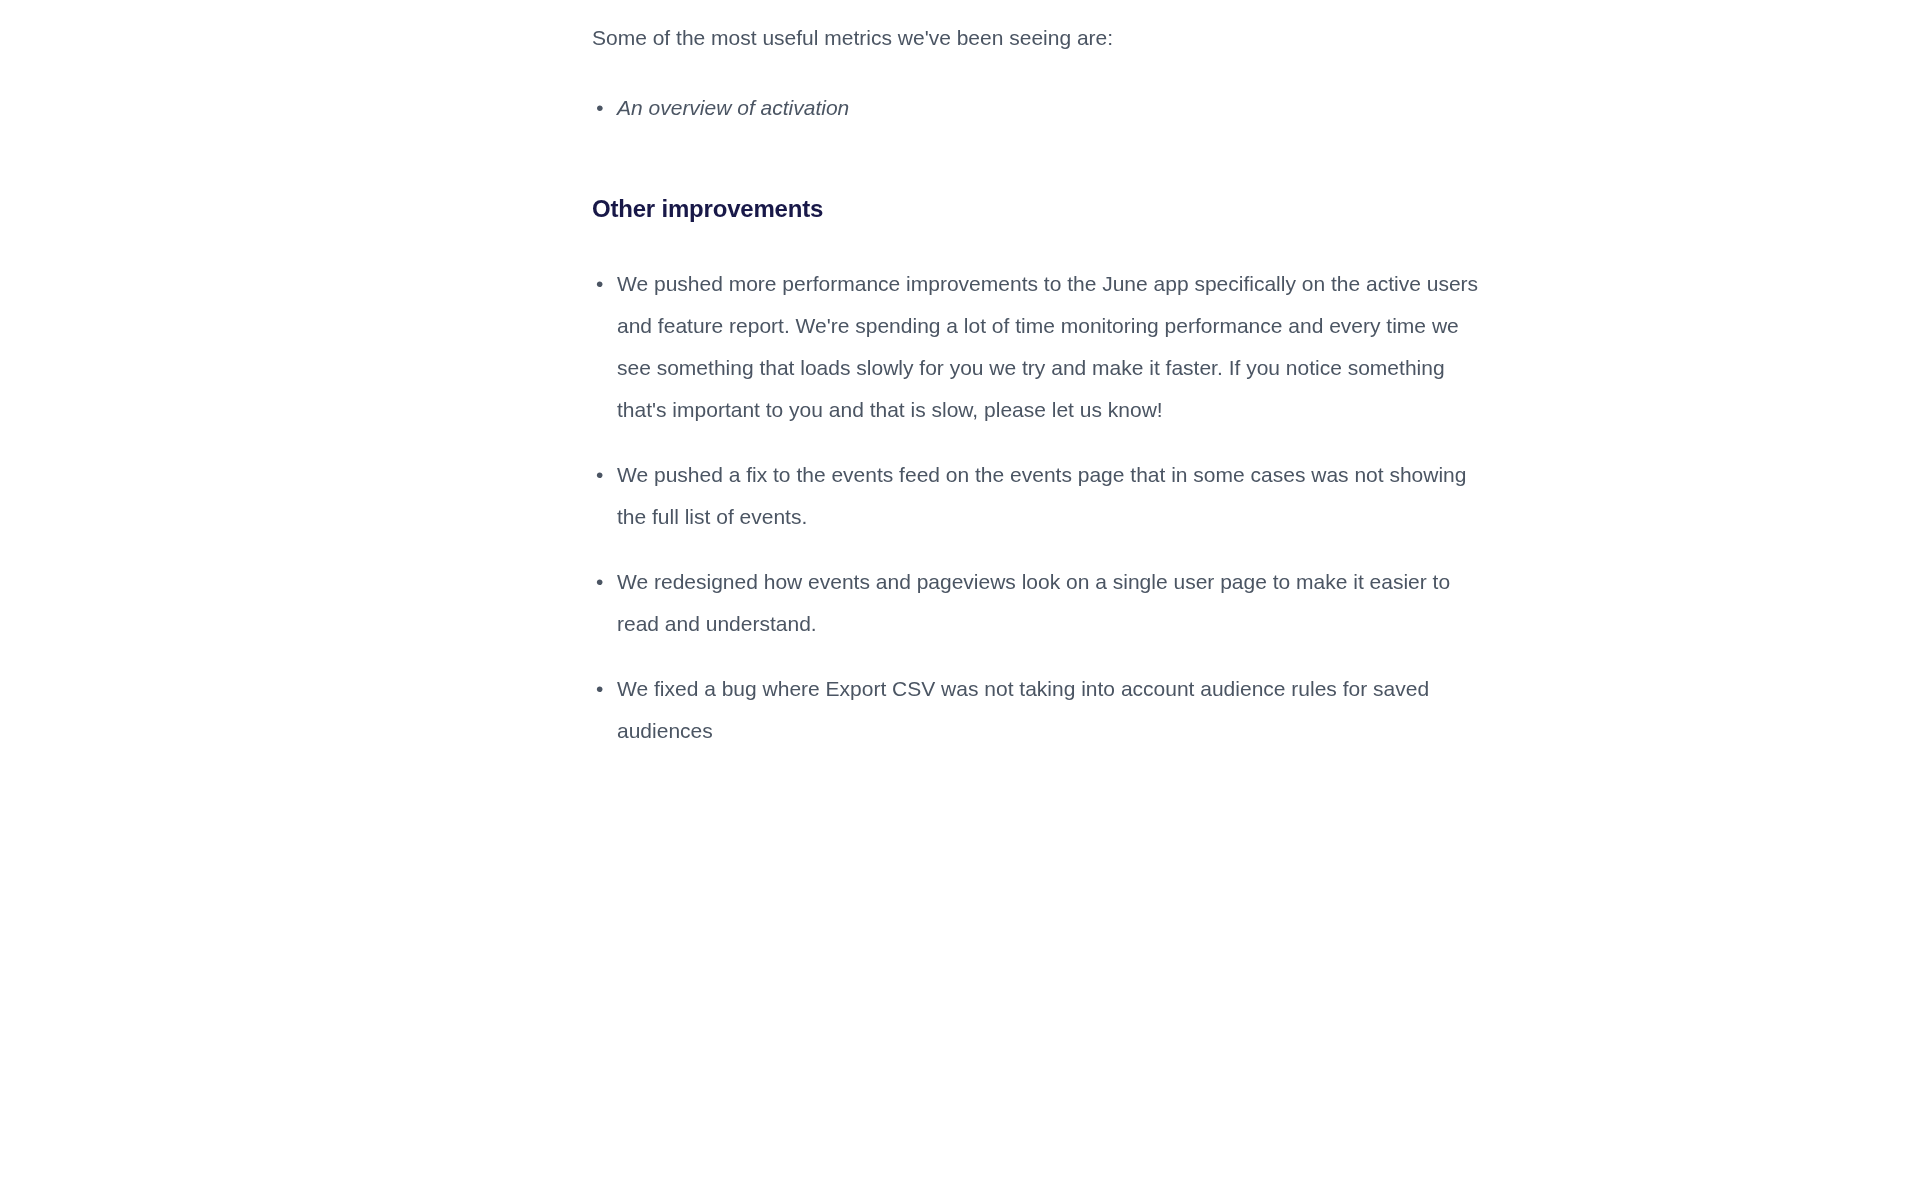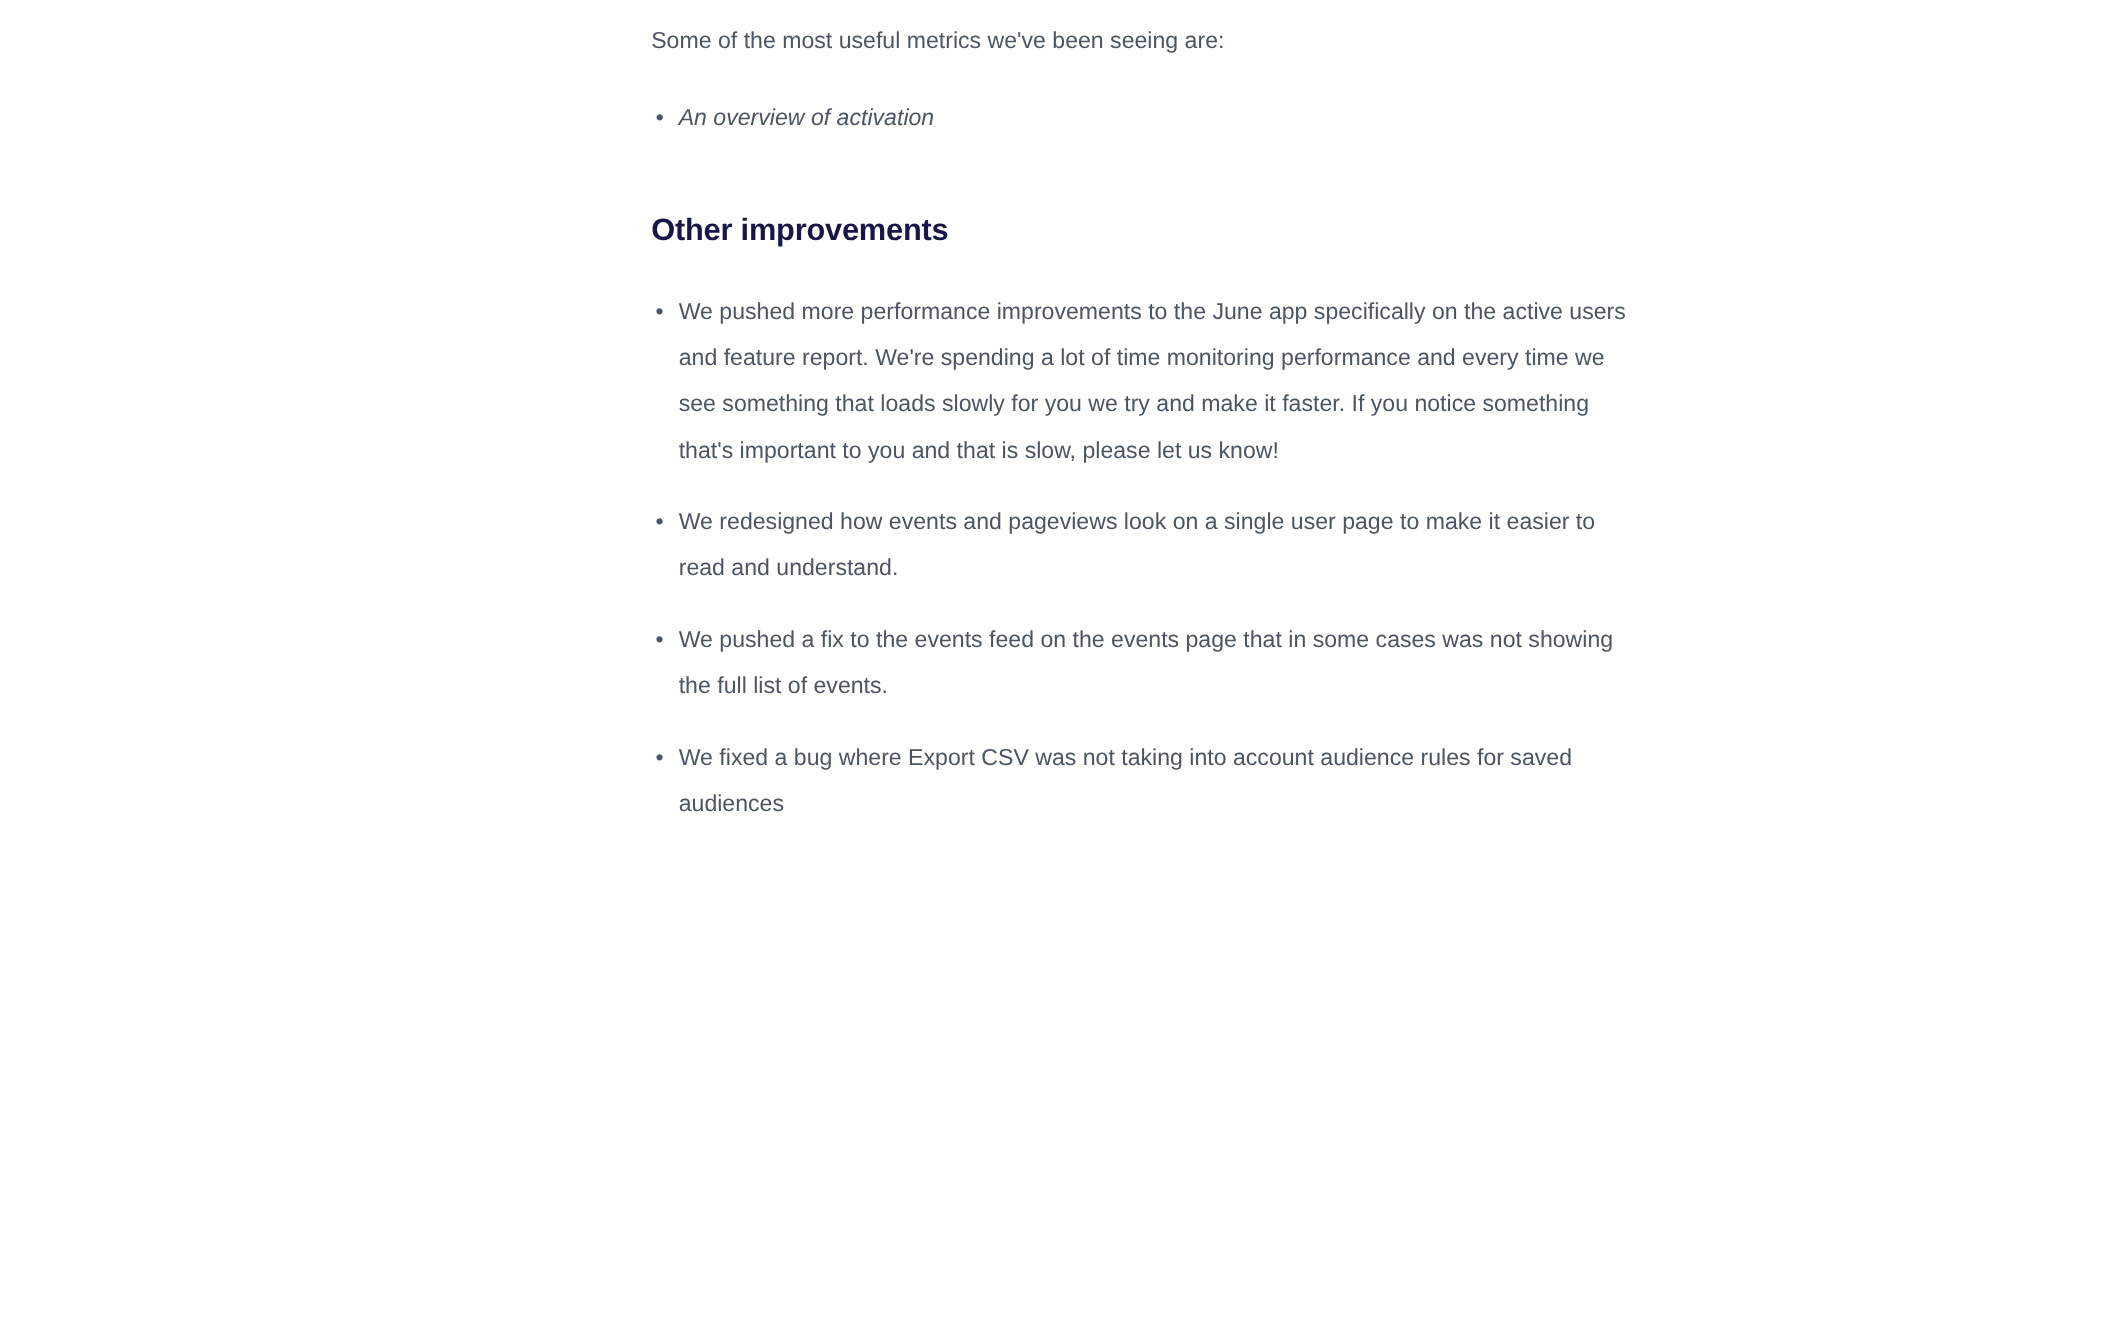--- a/index.html
+++ b/index.html
@@ -46,21 +46,21 @@
   }
   ul.metrics-list li {
     margin-bottom: 21px;
     font-style: italic;
   }
   ul.metrics-list li:last-child {
     margin-bottom: 0;
   }
   h2.section-heading {
     margin: 63px 0 37px 0;
-    font-size: 28px;
+    font-size: 24px;
     line-height: 34px;
     font-weight: 700;
     color: #181848;
     letter-spacing: -0.2px;
   }
   ul.improvements-list li {
     margin-bottom: 23px;
   }
   ul.improvements-list li:last-child {
     margin-bottom: 0;
@@ -75,18 +75,18 @@
 
   <ul class="bullet-list metrics-list">
     <li>An overview of activation</li>
   </ul>
 
 
   <h2 class="section-heading">Other improvements</h2>
 
   <ul class="bullet-list improvements-list">
     <li>We pushed more performance improvements to the June app specifically on the active users and feature report. We're spending a lot of time monitoring performance and every time we see something that loads slowly for you we try and make it faster. If you notice something that's important to you and that is slow, please let us know!</li>
+    <li>We pushed a fix to the events feed on the events page that in some cases was not showing the full list of events.</li>
     <li>We redesigned how events and pageviews look on a single user page to make it easier to read and understand.</li>
-    <li>We pushed a fix to the events feed on the events page that in some cases was not showing the full list of events.</li>
     <li>We fixed a bug where Export CSV was not taking into account audience rules for saved audiences</li>
   </ul>
 
 </main>
 
 </body></html>

